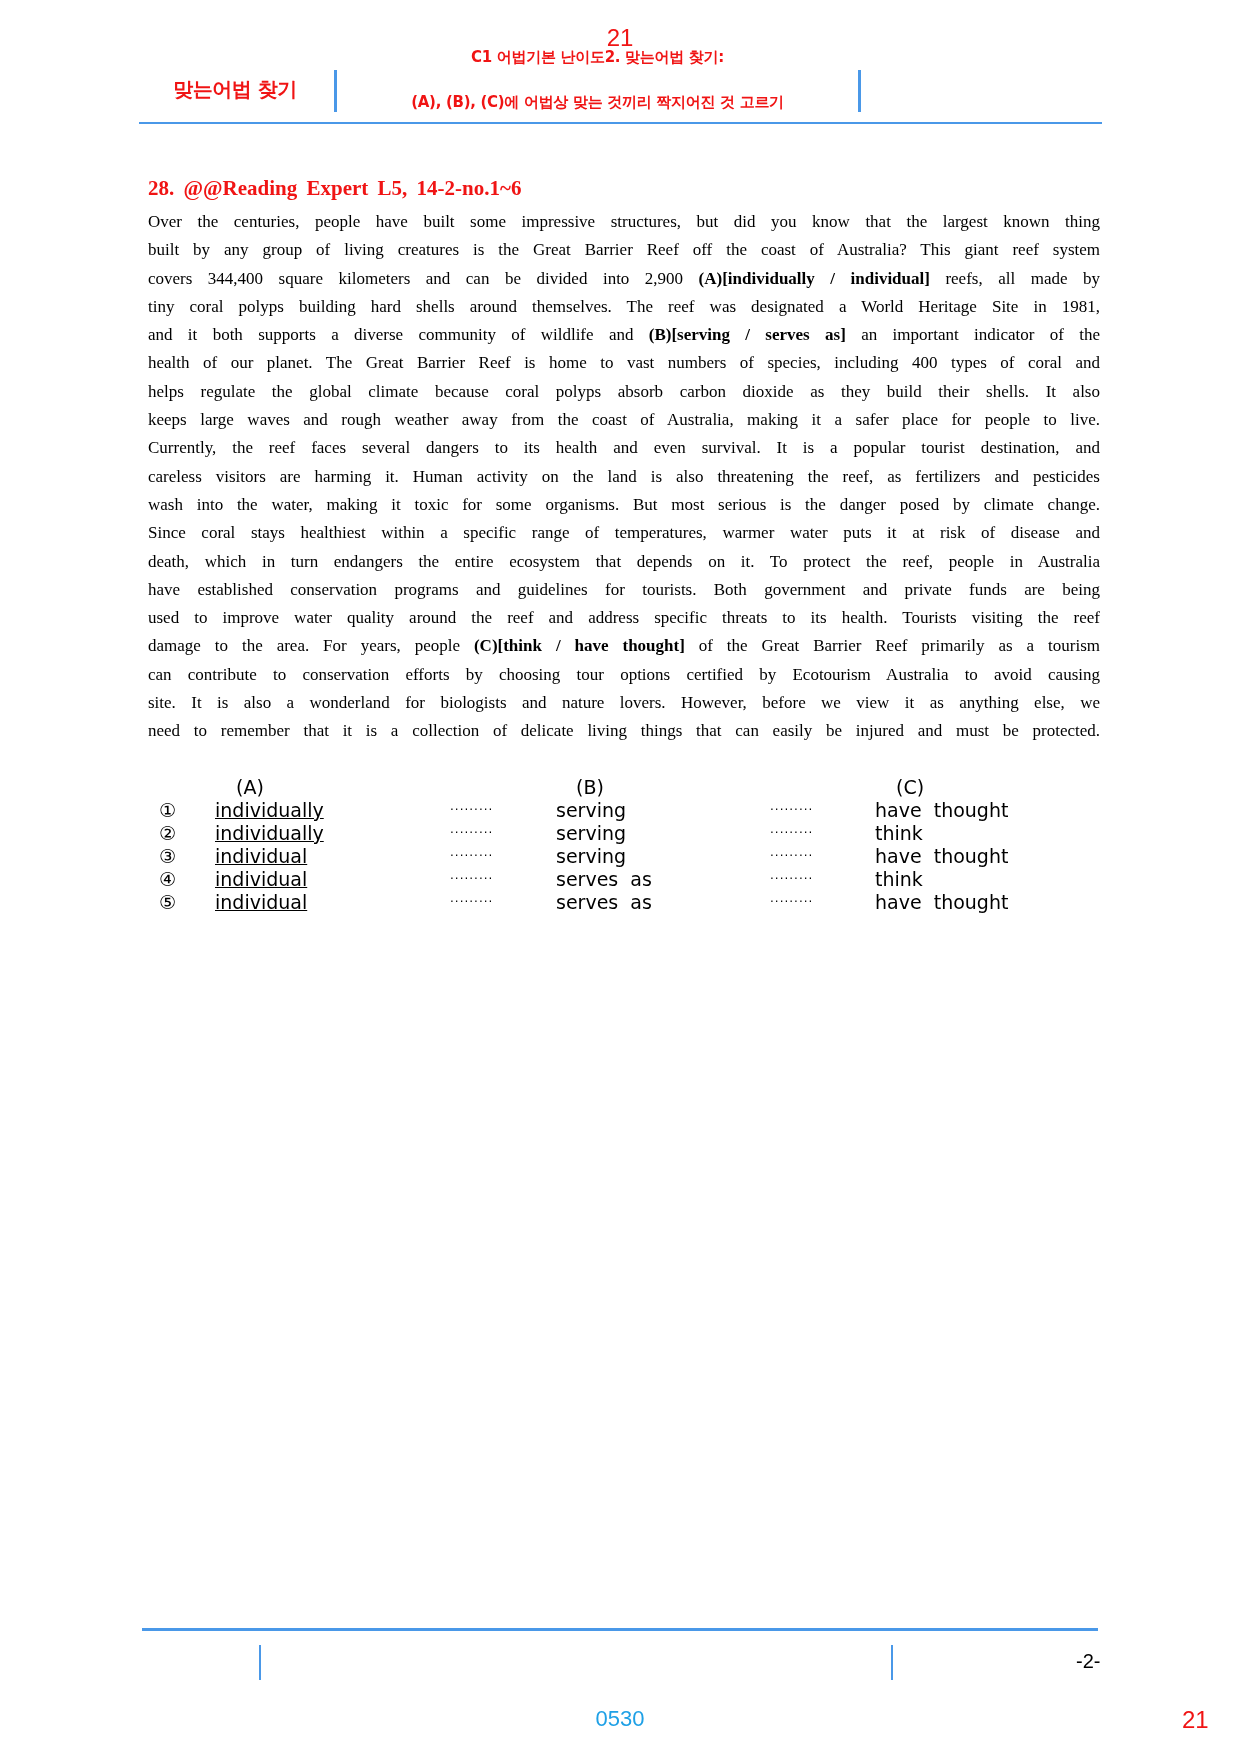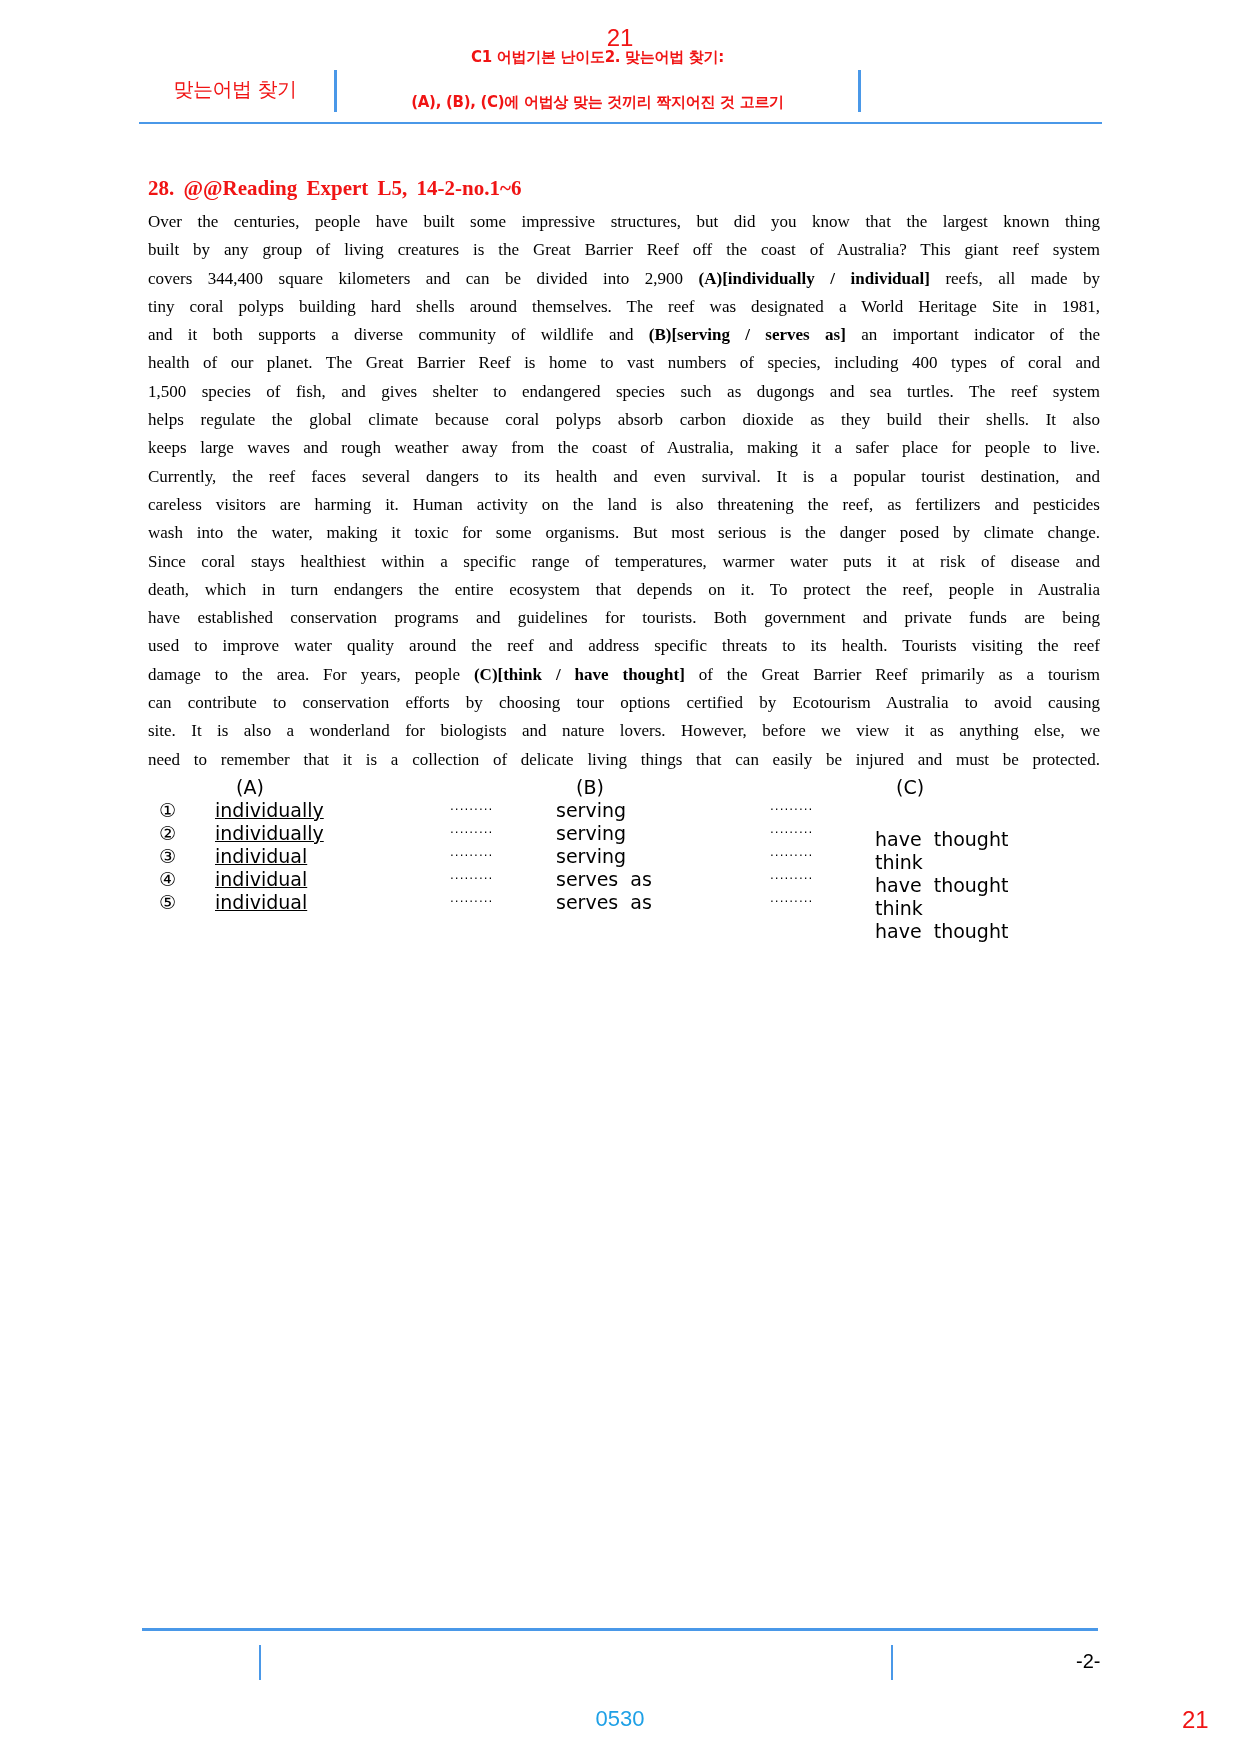--- a/index.html
+++ b/index.html
@@ -1,35 +1,35 @@
 <!DOCTYPE html>
 <html><head>
 <meta charset="utf-8">
 <style>
   html, body { margin: 0; padding: 0; background: #ffffff; }
   body { width: 1240px; height: 1754px; position: relative; overflow: hidden; font-family: "DejaVu Sans", sans-serif; color: #000; }
   .abs { position: absolute; }
   .blue-line { position: absolute; background: #4a98e8; }
   .page-num-top { left: 0; width: 1240px; top: 24px; text-align: center; font-family: "Liberation Sans", sans-serif; font-size: 24px; color: #f01414; }
-  .hdr-title { left: 150px; width: 170px; top: 76px; text-align: center; font-family: "DejaVu Sans", sans-serif; font-size: 20px; font-weight: normal; color: #f01414; letter-spacing: -0.5px; }
+  .hdr-title { left: 150px; width: 170px; top: 76px; text-align: center; font-family: "DejaVu Sans", sans-serif; font-size: 20px; font-weight: bold; color: #f01414; letter-spacing: -0.5px; }
   .hdr-sub { left: 340px; width: 515px; text-align: center; font-family: "DejaVu Sans", sans-serif; font-size: 15px; font-weight: bold; color: #f01414; letter-spacing: -0.3px; }
   .q-title { left: 148px; top: 176px; font-family: "Liberation Serif", serif; font-weight: bold; font-size: 21px; color: #f01414; word-spacing: 4px; }
   .passage { left: 148px; top: 208px; width: 952px; font-family: "Liberation Serif", serif; font-size: 17px; line-height: 28.3px; text-align: justify; text-align-last: justify; }
   .passage .ln { display: block; text-align: justify; text-align-last: justify; height: 28.3px; white-space: nowrap; }
   .passage .ln.last { text-align-last: justify; }
   .passage b { font-weight: bold; }
   .opts { left: 148px; top: 776px; width: 940px; font-family: "DejaVu Sans", sans-serif; font-size: 19px; }
   .opt-row { position: relative; height: 23px; line-height: 23px; }
   .opt-row span { position: absolute; top: 0; white-space: nowrap; }
   .c-num { left: 11px; font-size: 19px; }
   .c-a { left: 67px; text-decoration: underline; }
   .c-dots1 { left: 302px; font-size: 12px; letter-spacing: 1px; }
   .c-b { left: 408px; }
   .c-dots2 { left: 622px; font-size: 12px; letter-spacing: 1px; }
-  .c-c { left: 727px; margin-top: 29px; }
+  .c-c { left: 727px; }
   .hdr-a { left: 88px; }
   .hdr-b { left: 428px; }
   .hdr-c { left: 748px; }
   .foot-code { left: 0; width: 1240px; top: 1706px; text-align: center; font-family: "Liberation Sans", sans-serif; font-size: 22px; color: #1ea0e6; }
   .foot-red { left: 1182px; top: 1706px; font-family: "Liberation Sans", sans-serif; font-size: 24px; color: #f01414; }
   .foot-page { left: 1076px; top: 1650px; width: 26px; overflow: hidden; font-family: "Liberation Sans", sans-serif; font-size: 20px; white-space: nowrap; }
 </style>
 </head>
 <body>
 
@@ -44,21 +44,20 @@
 
 <div class="abs q-title">28. @@Reading Expert L5, 14-2-no.1~6</div>
 
 <div class="abs passage" id="passage">
     <span class="ln"><span>Over the centuries, people have built some impressive structures, but did you know that the largest known thing</span></span>
     <span class="ln"><span>built by any group of living creatures is the Great Barrier Reef off the coast of Australia? This giant reef system</span></span>
     <span class="ln"><span>covers 344,400 square kilometers and can be divided into 2,900 </span><b>(A)[individually / individual]</b><span> reefs, all made by</span></span>
     <span class="ln"><span>tiny coral polyps building hard shells around themselves. The reef was designated a World Heritage Site in 1981,</span></span>
     <span class="ln"><span>and it both supports a diverse community of wildlife and </span><b>(B)[serving / serves as]</b><span> an important indicator of the</span></span>
     <span class="ln"><span>health of our planet. The Great Barrier Reef is home to vast numbers of species, including 400 types of coral and</span></span>
-    <span class="ln"><span>1,500 species of fish, and gives shelter to endangered species such as dugongs and sea turtles. The reef system</span></span>
     <span class="ln"><span>helps regulate the global climate because coral polyps absorb carbon dioxide as they build their shells. It also</span></span>
     <span class="ln"><span>keeps large waves and rough weather away from the coast of Australia, making it a safer place for people to live.</span></span>
     <span class="ln"><span>Currently, the reef faces several dangers to its health and even survival. It is a popular tourist destination, and</span></span>
     <span class="ln"><span>careless visitors are harming it. Human activity on the land is also threatening the reef, as fertilizers and pesticides</span></span>
     <span class="ln"><span>wash into the water, making it toxic for some organisms. But most serious is the danger posed by climate change.</span></span>
     <span class="ln"><span>Since coral stays healthiest within a specific range of temperatures, warmer water puts it at risk of disease and</span></span>
     <span class="ln"><span>death, which in turn endangers the entire ecosystem that depends on it. To protect the reef, people in Australia</span></span>
     <span class="ln"><span>have established conservation programs and guidelines for tourists. Both government and private funds are being</span></span>
     <span class="ln"><span>used to improve water quality around the reef and address specific threats to its health. Tourists visiting the reef</span></span>
     <span class="ln"><span>damage to the area. For years, people </span><b>(C)[think / have thought]</b><span> of the Great Barrier Reef primarily as a tourism</span></span>

